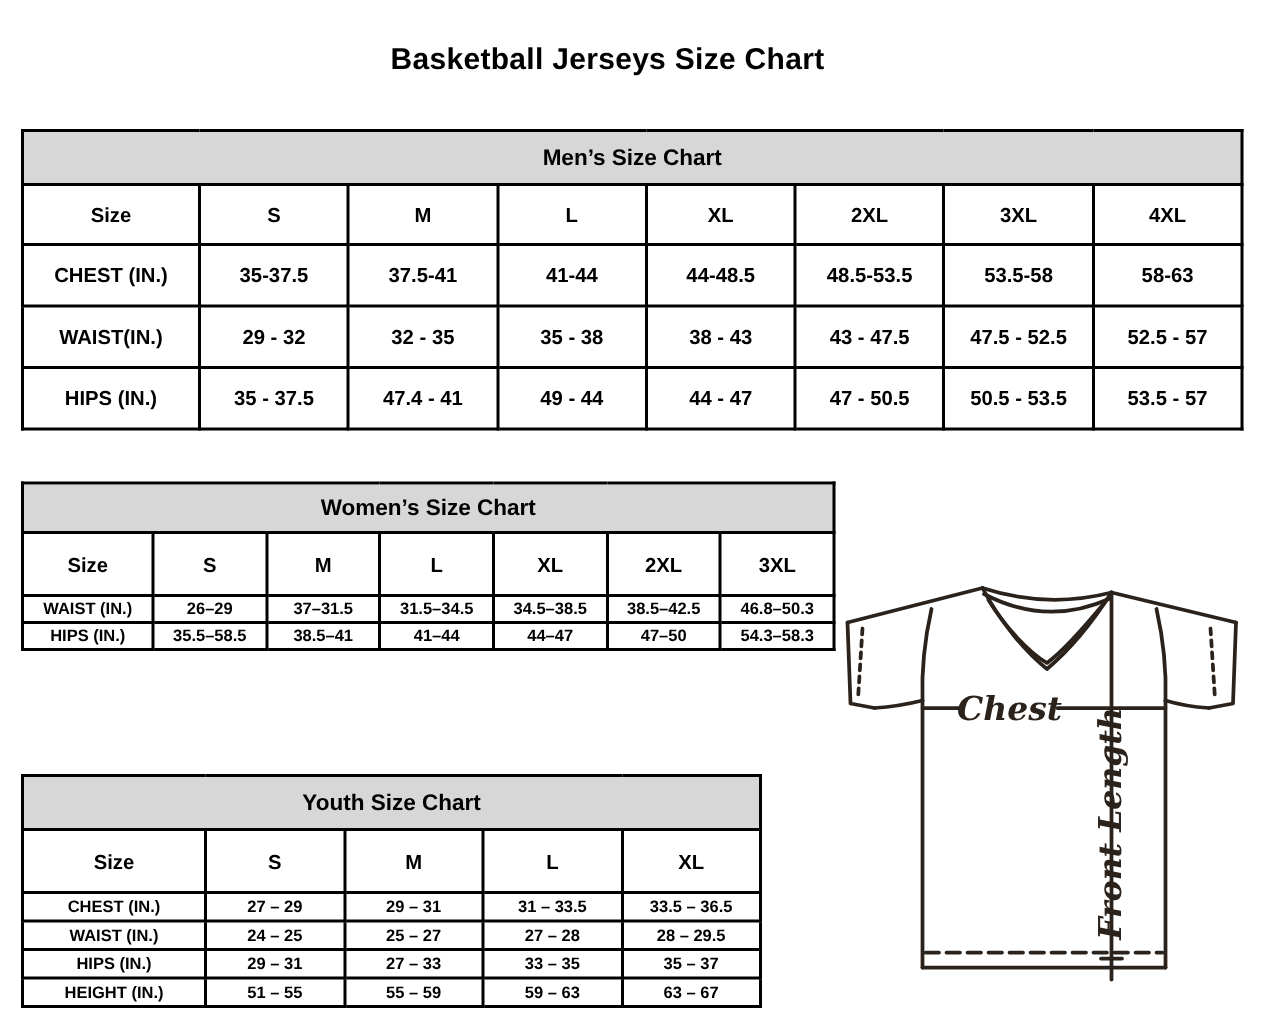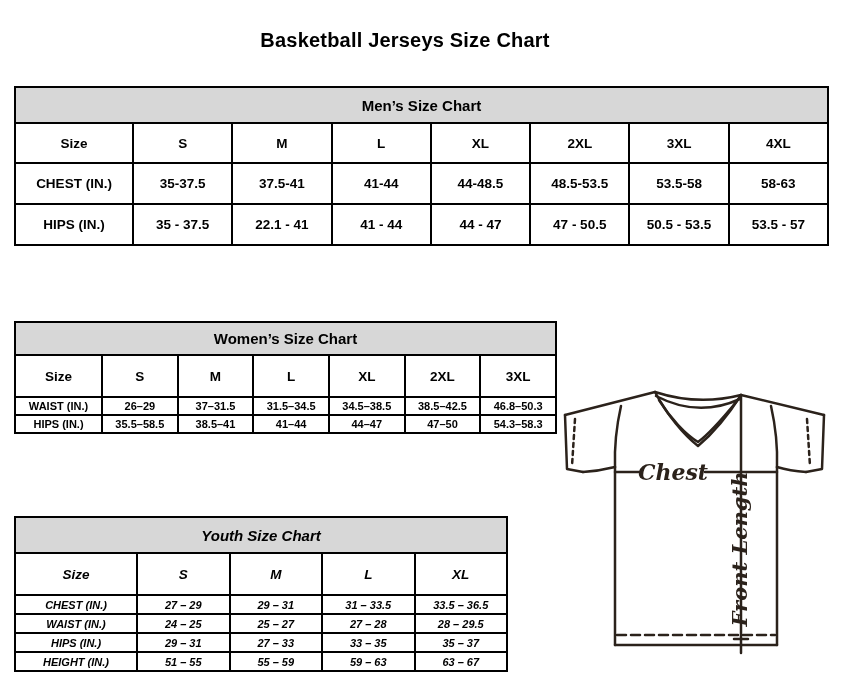--- a/index.html
+++ b/index.html
@@ -45,21 +45,21 @@
   .mens tr.data-row{height:41px;}
   .mens tr.data-row th, .mens tr.data-row td{font-size:13.5px;}
   
   .womens{left:14px;top:297px;width:543px;}
   .womens tr.title-row{height:33px;padding-left:40px;}
   .womens tr.head-row{height:42px;}
   .womens tr.head-row th{font-size:13.5px;}
   .womens tr.data-row{height:18px;}
   .womens tr.data-row th, .womens tr.data-row td{font-size:11px;}
   
-  .youth{left:14px;top:492px;width:494px;font-style:italic;}
+  .youth{left:14px;top:492px;width:494px;}
   .youth tr.title-row{height:36px;}
   .youth tr.head-row{height:42px;}
   .youth tr.head-row th{font-size:13.5px;}
   .youth tr.data-row{height:19px;}
   .youth tr.data-row th, .youth tr.data-row td{font-size:11px;}
   
   .jersey-wrap{position:absolute;left:557px;top:358px;width:285px;height:315px;}
   .jersey-wrap svg{display:block;}
   .diagram-label{
     font-family:"DejaVu Serif", serif;
@@ -102,24 +102,34 @@
           <th>CHEST (IN.)</th>
           <td>35-37.5</td>
           <td>37.5-41</td>
           <td>41-44</td>
           <td>44-48.5</td>
           <td>48.5-53.5</td>
           <td>53.5-58</td>
           <td>58-63</td>
         </tr>
         <tr class="data-row">
+          <th>WAIST(IN.)</th>
+          <td>29 - 32</td>
+          <td>32 - 35</td>
+          <td>35 - 38</td>
+          <td>38 - 43</td>
+          <td>43 - 47.5</td>
+          <td>47.5 - 52.5</td>
+          <td>52.5 - 57</td>
+        </tr>
+        <tr class="data-row">
           <th>HIPS (IN.)</th>
           <td>35 - 37.5</td>
-          <td>22.1 - 41</td>
-          <td>41 - 44</td>
+          <td>47.4 - 41</td>
+          <td>49 - 44</td>
           <td>44 - 47</td>
           <td>47 - 50.5</td>
           <td>50.5 - 53.5</td>
           <td>53.5 - 57</td>
         </tr>
       </tbody>
     </table>
 
   <table class="size-table womens">
     <colgroup>

